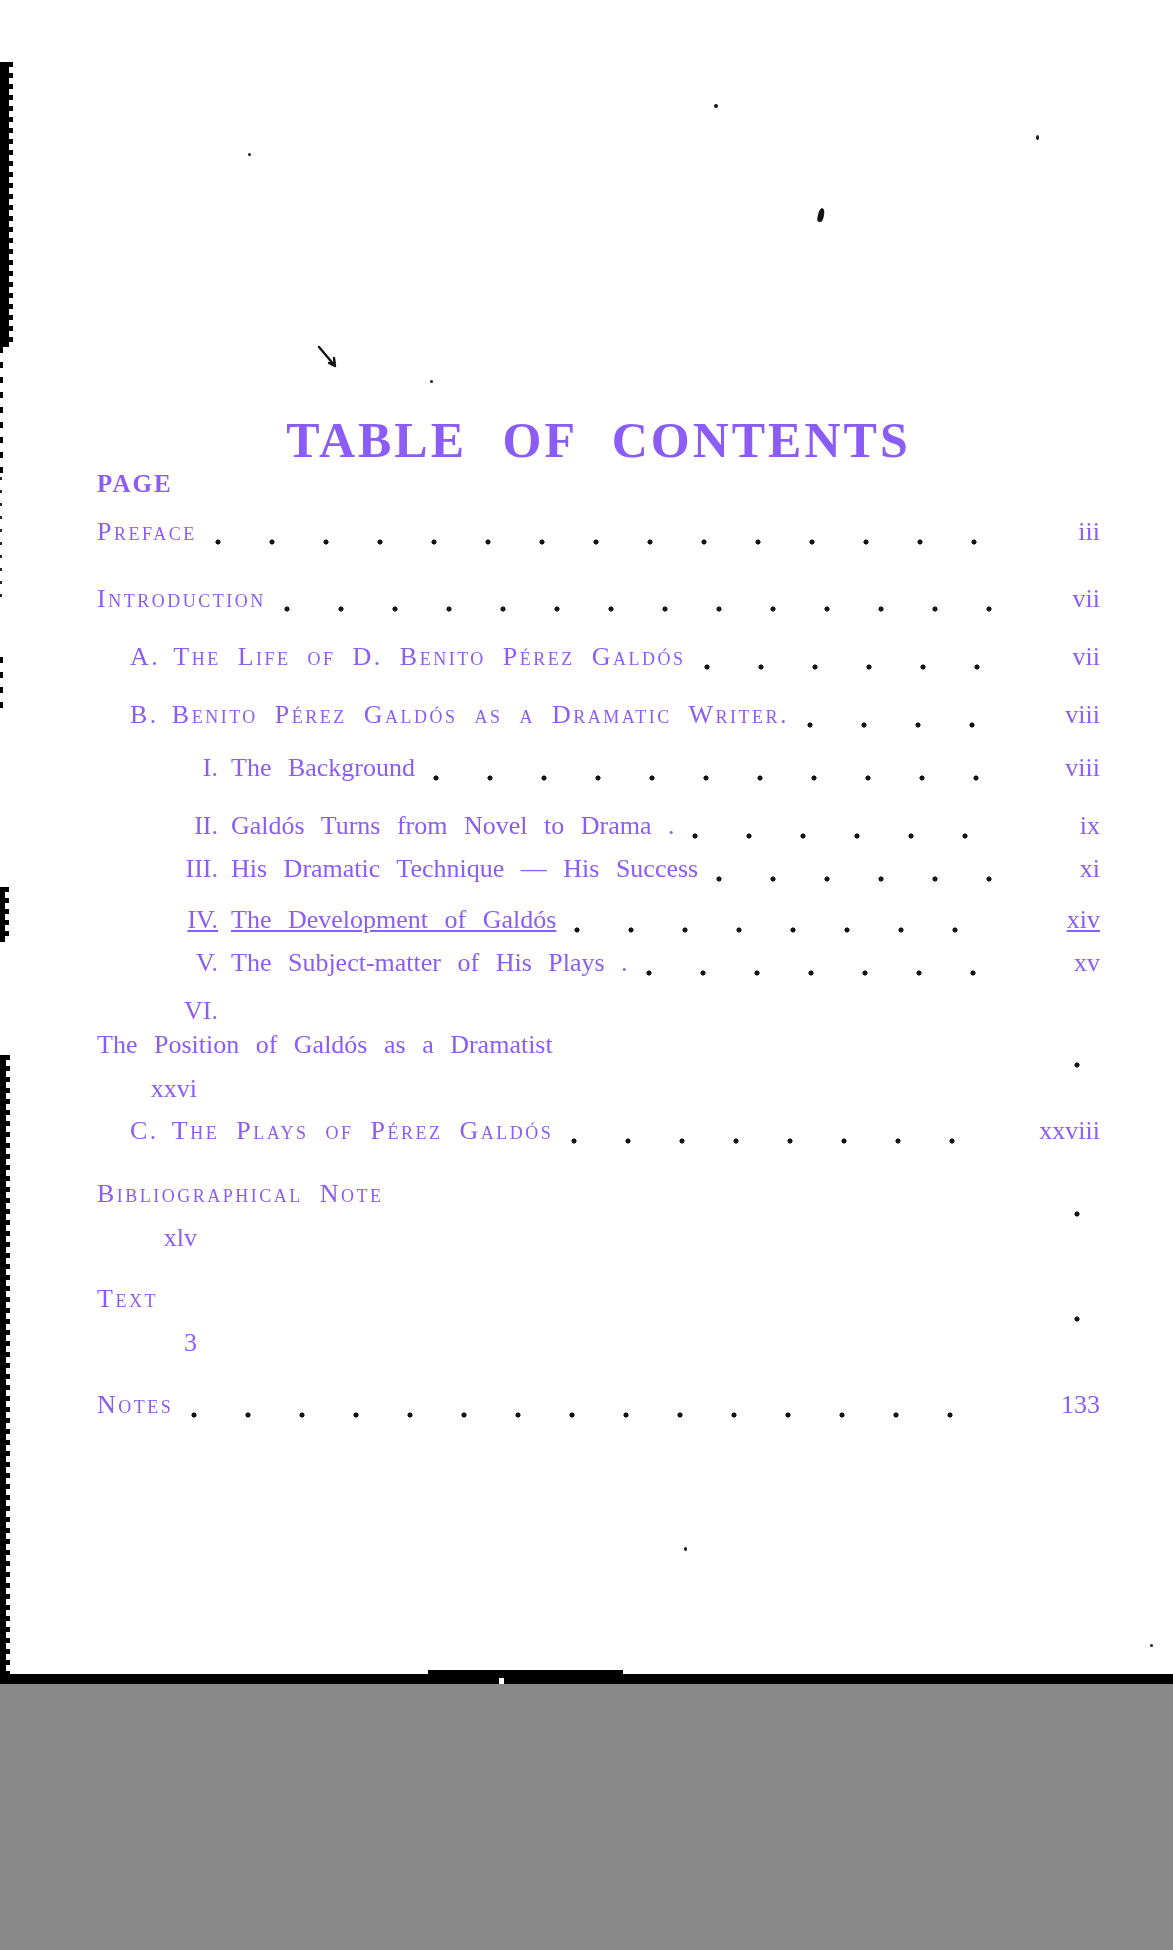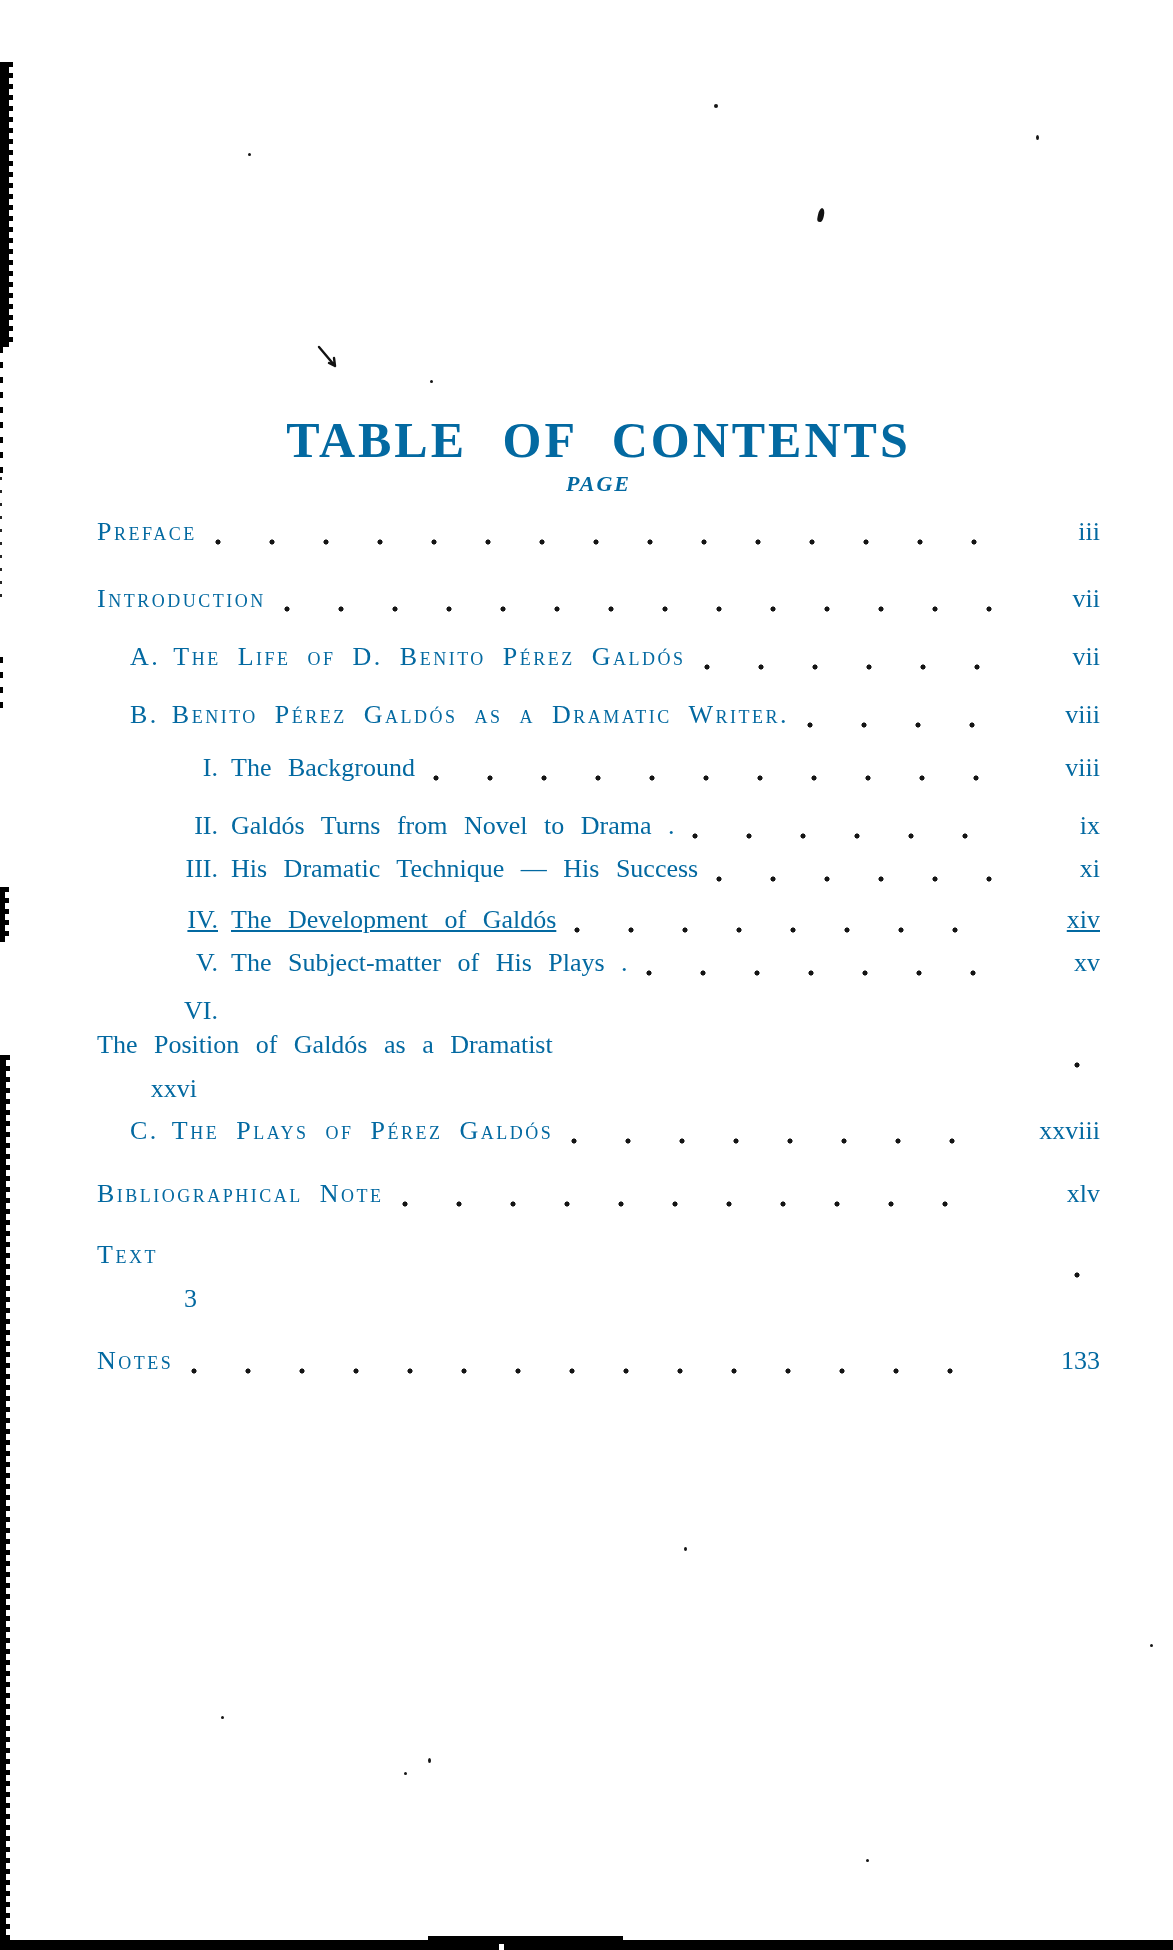--- a/index.html
+++ b/index.html
@@ -1,38 +1,37 @@
 <!DOCTYPE html>
 <html><head>
 <meta charset="utf-8">
 <style>
   html,body{margin:0;padding:0;background:#888;}
   .sheet{
     position:relative;
-    width:1173px;height:1950px;
+    width:1173px;height:1684px;
     background:#ffffff;
     overflow:hidden;
     font-family:"Liberation Serif","DejaVu Serif",serif;
-    color:#0369a1;
+    color:#8b5cf6;
   }
   
   .toc{position:absolute;left:97px;top:412px;width:1003px;}
   .title{
     text-align:center;
     font-size:50px;font-weight:700;
     letter-spacing:3px;word-spacing:20px;
     line-height:56px;
   }
   .col-header{
-    text-align:center;
-    font-size:22px;font-weight:700;
+    text-align:left;
+    font-size:25px;font-weight:700;
     letter-spacing:2px;
     line-height:22px;
     margin-top:5px;
-    font-style:italic;
   }
   .row{
     display:flex;align-items:baseline;
     white-space:nowrap;
     font-size:26px;line-height:34px;
   }
   .row .prefix{flex:0 0 auto;}
   .lvl1{padding-left:33px;}
   .lvl1 .prefix{margin-right:13px;}
   .lvl2 .prefix{width:121px;text-align:right;margin-right:13px;}
@@ -163,21 +162,21 @@
           <span class="label">The Position of Galdós as a Dramatist</span>
           <span class="leader"></span>
           <span class="pagenum">xxvi</span>
         </div>
         <div class="row lvl1 sc" style="margin-top: 8px;">
           <span class="prefix">C.</span>
           <span class="label">The Plays of Pérez Galdós</span>
           <span class="leader"></span>
           <span class="pagenum">xxviii</span>
         </div>
-        <div class="row lvl0 sc" style="margin-top: 29px;">
+        <div class="row lvl0 sc" style="margin-top: 29px; flex-direction: column;">
           <span class="label">Bibliographical Note</span>
           <span class="leader"></span>
           <span class="pagenum">xlv</span>
         </div>
         <div class="row lvl0 sc" style="margin-top: 27px; flex-direction: column;">
           <span class="label">Text</span>
           <span class="leader"></span>
           <span class="pagenum">3</span>
         </div>
         <div class="row lvl0 sc" style="margin-top: 28px;">

